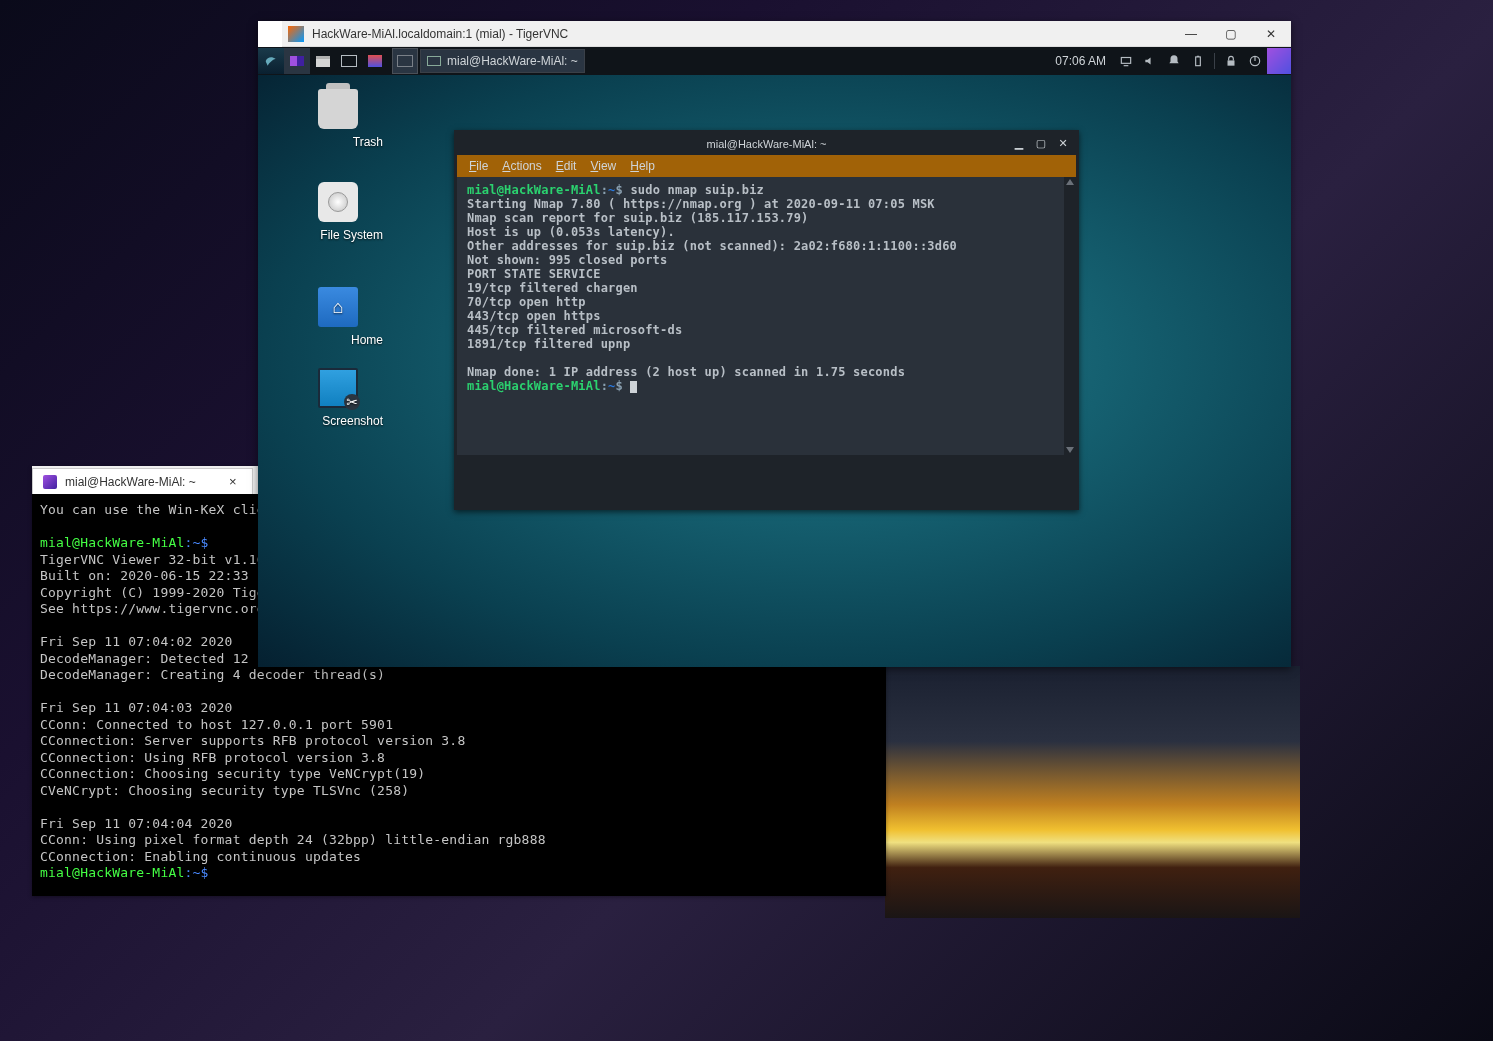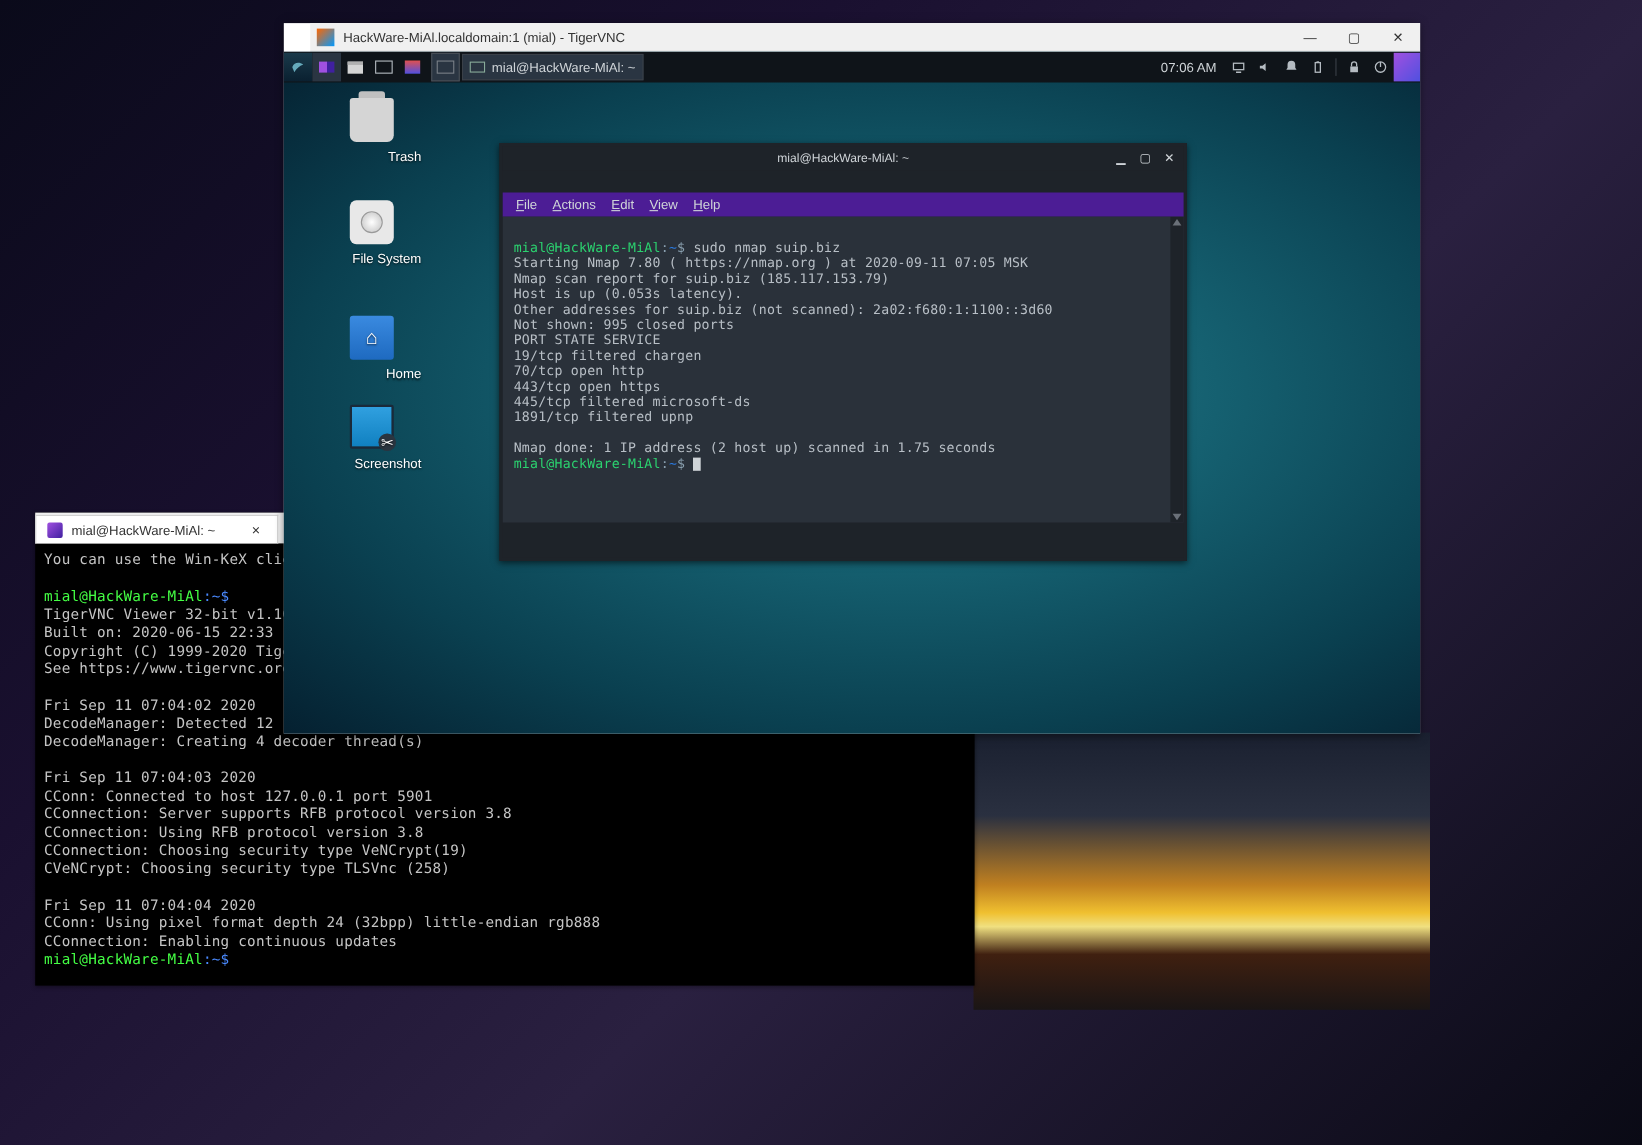--- a/index.html
+++ b/index.html
@@ -76,25 +76,25 @@
 
 .term-window{position:absolute;left:196px;top:83px;width:625px;height:380px;
   background:#1e2329;color:#b8bfc6;font-family:Consolas,Menlo,monospace;
   font-size:12px;box-shadow:0 2px 6px rgba(0,0,0,.6);border:3px solid #1e2329;}
 .term-title{height:22px;background:#1e2329;display:flex;align-items:center;
   justify-content:center;position:relative;color:#cfd4d8;font-family:"Segoe UI",sans-serif;
   font-size:11px;}
 .term-controls{position:absolute;right:2px;top:0;display:flex;gap:0;}
 .term-controls span{width:22px;height:20px;display:flex;align-items:center;
   justify-content:center;font-size:11px;}
-.term-menu{height:22px;background:#4c1d95;display:flex;gap:14px;padding:0 12px;
-  align-items:center;color:#cfd4d8;font-family:"Segoe UI",sans-serif;font-size:12px;margin-top:20px;}
+.term-menu{height:22px;background:#a16207;display:flex;gap:14px;padding:0 12px;
+  align-items:center;color:#cfd4d8;font-family:"Segoe UI",sans-serif;font-size:12px;}
 .term-menu span u{text-decoration:underline;}
-.term-body{height:278px;background:#2a313a;padding:21px 10px;position:relative;
-  overflow:hidden;line-height:14px;letter-spacing:.2px;}
+.term-body{height:278px;background:#2a313a;padding:6px 10px;position:relative;
+  overflow:hidden;line-height:14px;letter-spacing:.2px;font-weight:bold;}
 .term-body .sb{position:absolute;right:0;top:0;bottom:0;width:12px;background:#1e2329;}
 .term-body .sb:before{content:'';position:absolute;top:2px;left:2px;right:2px;height:0;
   border-left:4px solid transparent;border-right:4px solid transparent;
   border-bottom:6px solid #6a7078;}
 .term-body .sb:after{content:'';position:absolute;bottom:2px;left:2px;right:2px;height:0;
   border-left:4px solid transparent;border-right:4px solid transparent;
   border-top:6px solid #6a7078;}
 .pu{color:#2bd26f;} .pc{color:#8aa0b0;} .pd{color:#2a7ae0;}
 .cursor{display:inline-block;width:7px;height:12px;background:#cfd4d8;vertical-align:text-bottom;}
 

